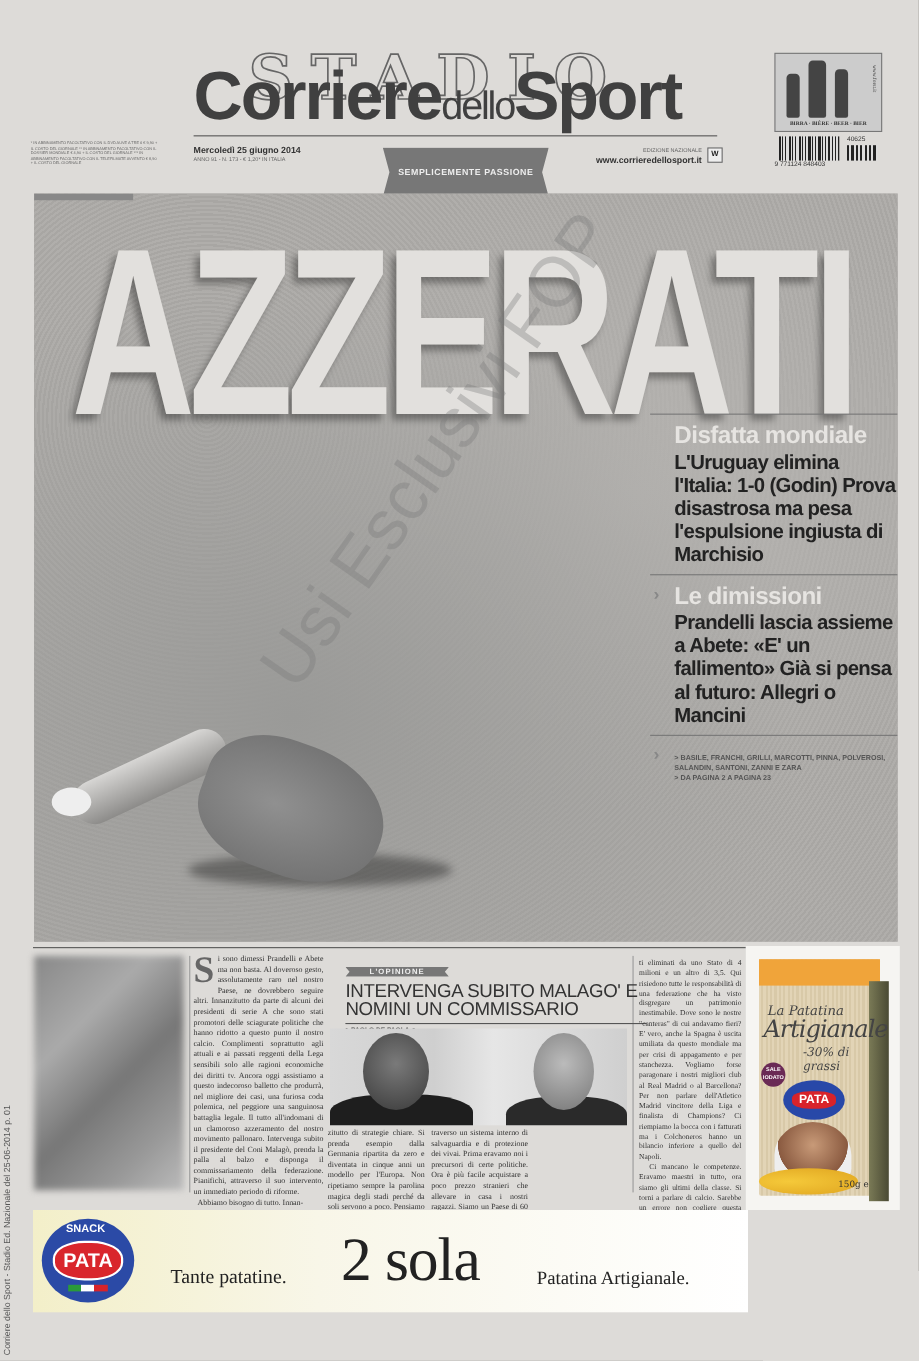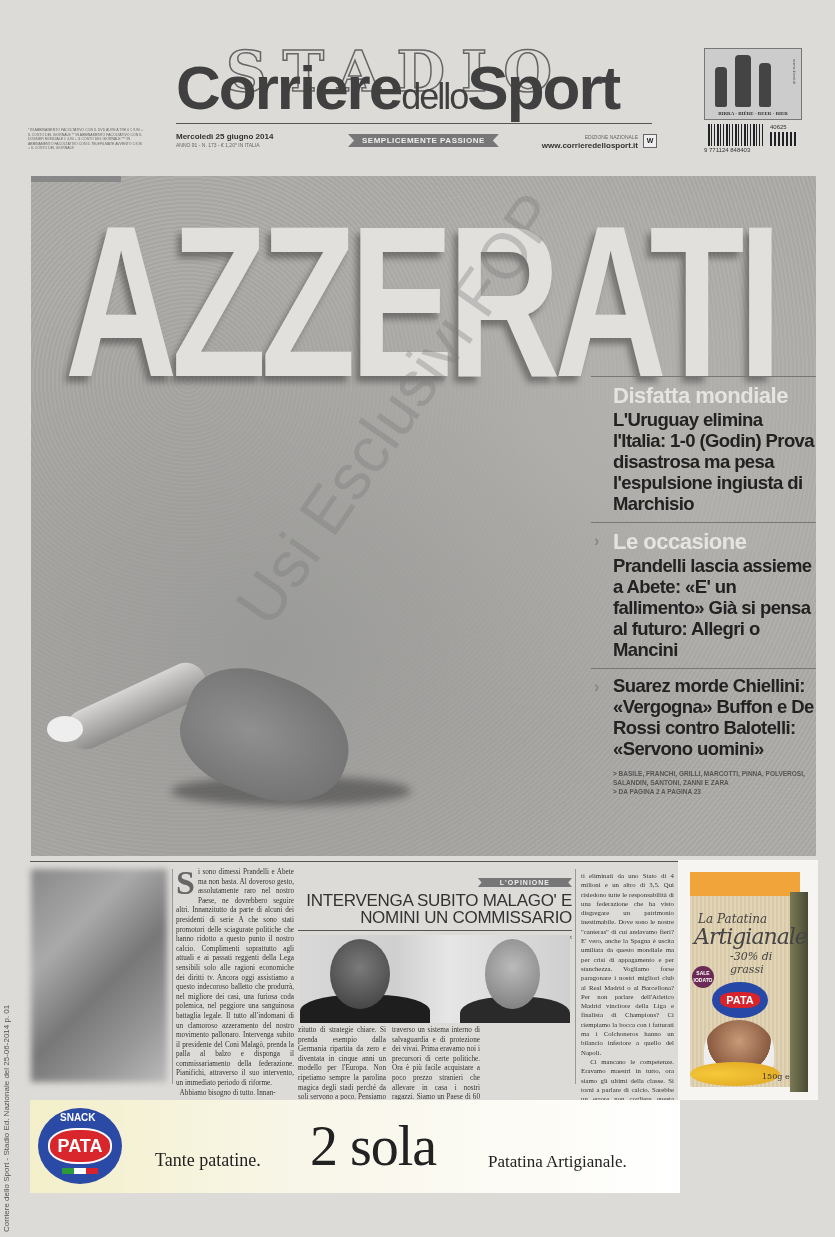--- a/index.html
+++ b/index.html
@@ -19,21 +19,21 @@
   .forst-logo .beer { font: bold 5px "Liberation Serif", serif; color: #333; }
   .notes { position: absolute; left: 0; top: 82px; width: 115px; font: 3.5px "Liberation Sans", sans-serif; color: #666; line-height: 4.5px; }
 
   .title-wrap { position: absolute; left: 148px; top: 0; width: 480px; height: 70px; }
   .stadio { position: absolute; left: 50px; top: -8px; font: bold 56px "DejaVu Serif", serif; color: transparent; -webkit-text-stroke: 1.5px #666; letter-spacing: 16px; }
   .corriere { position: absolute; left: 0; top: 6px; font: bold 62px "Liberation Sans", sans-serif; color: #404040; letter-spacing: -2px; }
   .corriere small { font-size: 36px; font-weight: normal; }
   .title-rule { position: absolute; left: 148px; top: 77px; width: 476px; height: 1px; background: #555; }
   .date { position: absolute; left: 148px; top: 86px; font: bold 8px "Liberation Sans", sans-serif; color: #333; }
   .issue { position: absolute; left: 148px; top: 96px; font: 5px "Liberation Sans", sans-serif; color: #666; }
-  .slogan { position: absolute; left: 320px; top: 88px; background: #777; color: #eee; font: bold 8px "Liberation Sans", sans-serif; padding: 2px 14px; letter-spacing: 0.5px;
+  .slogan { position: absolute; left: 320px; top: 88px; background: #777; color: #eee; font: bold 8px "Liberation Sans", sans-serif; padding: 18px 14px; letter-spacing: 0.5px;
     clip-path: polygon(0 0, 100% 0, 96% 50%, 100% 100%, 0 100%, 4% 50%); }
   .edition { position: absolute; left: 510px; top: 88px; font: 5px "Liberation Sans", sans-serif; color: #666; text-align: right; width: 100px; }
   .website { position: absolute; left: 490px; top: 95px; font: bold 8px "Liberation Sans", sans-serif; color: #333; width: 120px; text-align: right; }
   .w-box { position: absolute; left: 615px; top: 88px; width: 14px; height: 14px; border: 1px solid #666; background: #eee; font: bold 7px "Liberation Sans", sans-serif; text-align: center; line-height: 12px; }
 
   .beer-ad { position: absolute; left: 676px; top: 2px; width: 98px; height: 72px; border: 1px solid #777; background: #ccc; }
   .bottles { position: absolute; left: 10px; top: 6px; display: flex; gap: 8px; align-items: flex-end; }
   .bottle { width: 12px; background: #444; border-radius: 4px 4px 2px 2px; }
   .beer-ad .site { position: absolute; right: 4px; top: 10px; font: 5px "Liberation Serif", serif; writing-mode: vertical-rl; color: #444; }
   .beer-ad .beer { position: absolute; left: 0; bottom: 3px; width: 100%; text-align: center; font: bold 5px "Liberation Serif", serif; color: #333; }
@@ -76,21 +76,21 @@
 
   
   .lower-rule { position: absolute; left: 30px; top: 861px; width: 648px; height: 1px; background: #555; }
   .blurred-ad { position: absolute; left: 31px; top: 869px; width: 136px; height: 213px;
     background: linear-gradient(135deg, #888 0%, #aaa 30%, #777 55%, #999 80%, #bbb 100%); filter: blur(3px); }
   .col-rule { position: absolute; top: 869px; width: 1px; height: 215px; background: #999; }
 
   .article-col { position: absolute; top: 868px; font: 7.2px "Liberation Serif", serif; color: #333; line-height: 9.6px; text-align: justify; }
   .dropcap { float: left; font: bold 34px "Liberation Serif", serif; line-height: 30px; color: #666; margin: 0 3px 0 0; }
 
-  .opinion { position: absolute; left: 298px; top: 870px; width: 274px; text-align: right; }
+  .opinion { position: absolute; left: 314px; top: 870px; width: 274px; text-align: left; }
   .op-tag { display: inline-block; background: #777; color: #eee; font: bold 7px "Liberation Sans", sans-serif; padding: 1px 22px; letter-spacing: 1px;
     clip-path: polygon(0 0, 100% 0, 96% 50%, 100% 100%, 0 100%, 4% 50%); }
   .op-title { font: 17px "Liberation Sans", sans-serif; color: #333; line-height: 17px; margin-top: 3px; letter-spacing: -0.3px; }
   .op-rule { height: 1px; background: #555; margin: 4px 0 3px; }
   .op-author { font: bold 6px "Liberation Sans", sans-serif; color: #444; }
   .op-photo { position: absolute; left: 300px; top: 935px; width: 270px; height: 88px;
     background: linear-gradient(90deg, #d8d8d8 0%, #cfcfcf 35%, #e6e6e6 55%, #cfcfcf 100%); overflow: hidden; }
   .face1 { position: absolute; left: 30px; top: 4px; width: 60px; height: 70px; background: radial-gradient(circle at 50% 40%, #7a7a7a, #3a3a3a); border-radius: 50%; }
   .suit1 { position: absolute; left: 0; top: 60px; width: 130px; height: 40px; background: #1e1e1e; border-radius: 40% 40% 0 0; }
   .face2 { position: absolute; left: 185px; top: 4px; width: 55px; height: 70px; background: radial-gradient(circle at 50% 40%, #bbb, #777); border-radius: 50%; }
@@ -173,26 +173,25 @@
 
   <div class="watermark">Usi Esclusivi FOP</div>
 
   <div class="sidebar">
     <div class="sb-section">
       <div class="sb-kicker">Disfatta mondiale</div>
       <div class="sb-title">L'Uruguay elimina l'Italia: 1-0 (Godin) Prova disastrosa ma pesa l'espulsione ingiusta di Marchisio</div>
     </div>
     <div class="sb-section">
       <span class="sb-chevron">›</span>
-      <div class="sb-kicker">Le occasione</div>
+      <div class="sb-kicker">Le dimissioni</div>
       <div class="sb-title">Prandelli lascia assieme a Abete: «E' un fallimento» Già si pensa al futuro: Allegri o Mancini</div>
     </div>
     <div class="sb-section">
       <span class="sb-chevron">›</span>
-      <div class="sb-title">Suarez morde Chiellini: «Vergogna» Buffon e De Rossi contro Balotelli: «Servono uomini»</div>
       <div class="sb-byline">&gt; BASILE, FRANCHI, GRILLI, MARCOTTI, PINNA, POLVEROSI, SALANDIN, SANTONI, ZANNI E ZARA</div>
       <div class="sb-byline" style="margin-top:0">&gt; DA PAGINA 2 A PAGINA 23</div>
     </div>
   </div>
 </section>
 
 <div class="lower-rule"></div>
 <div class="blurred-ad"></div>
 <div class="col-rule" style="left:172px"></div>
 <div class="col-rule" style="left:575px"></div>

